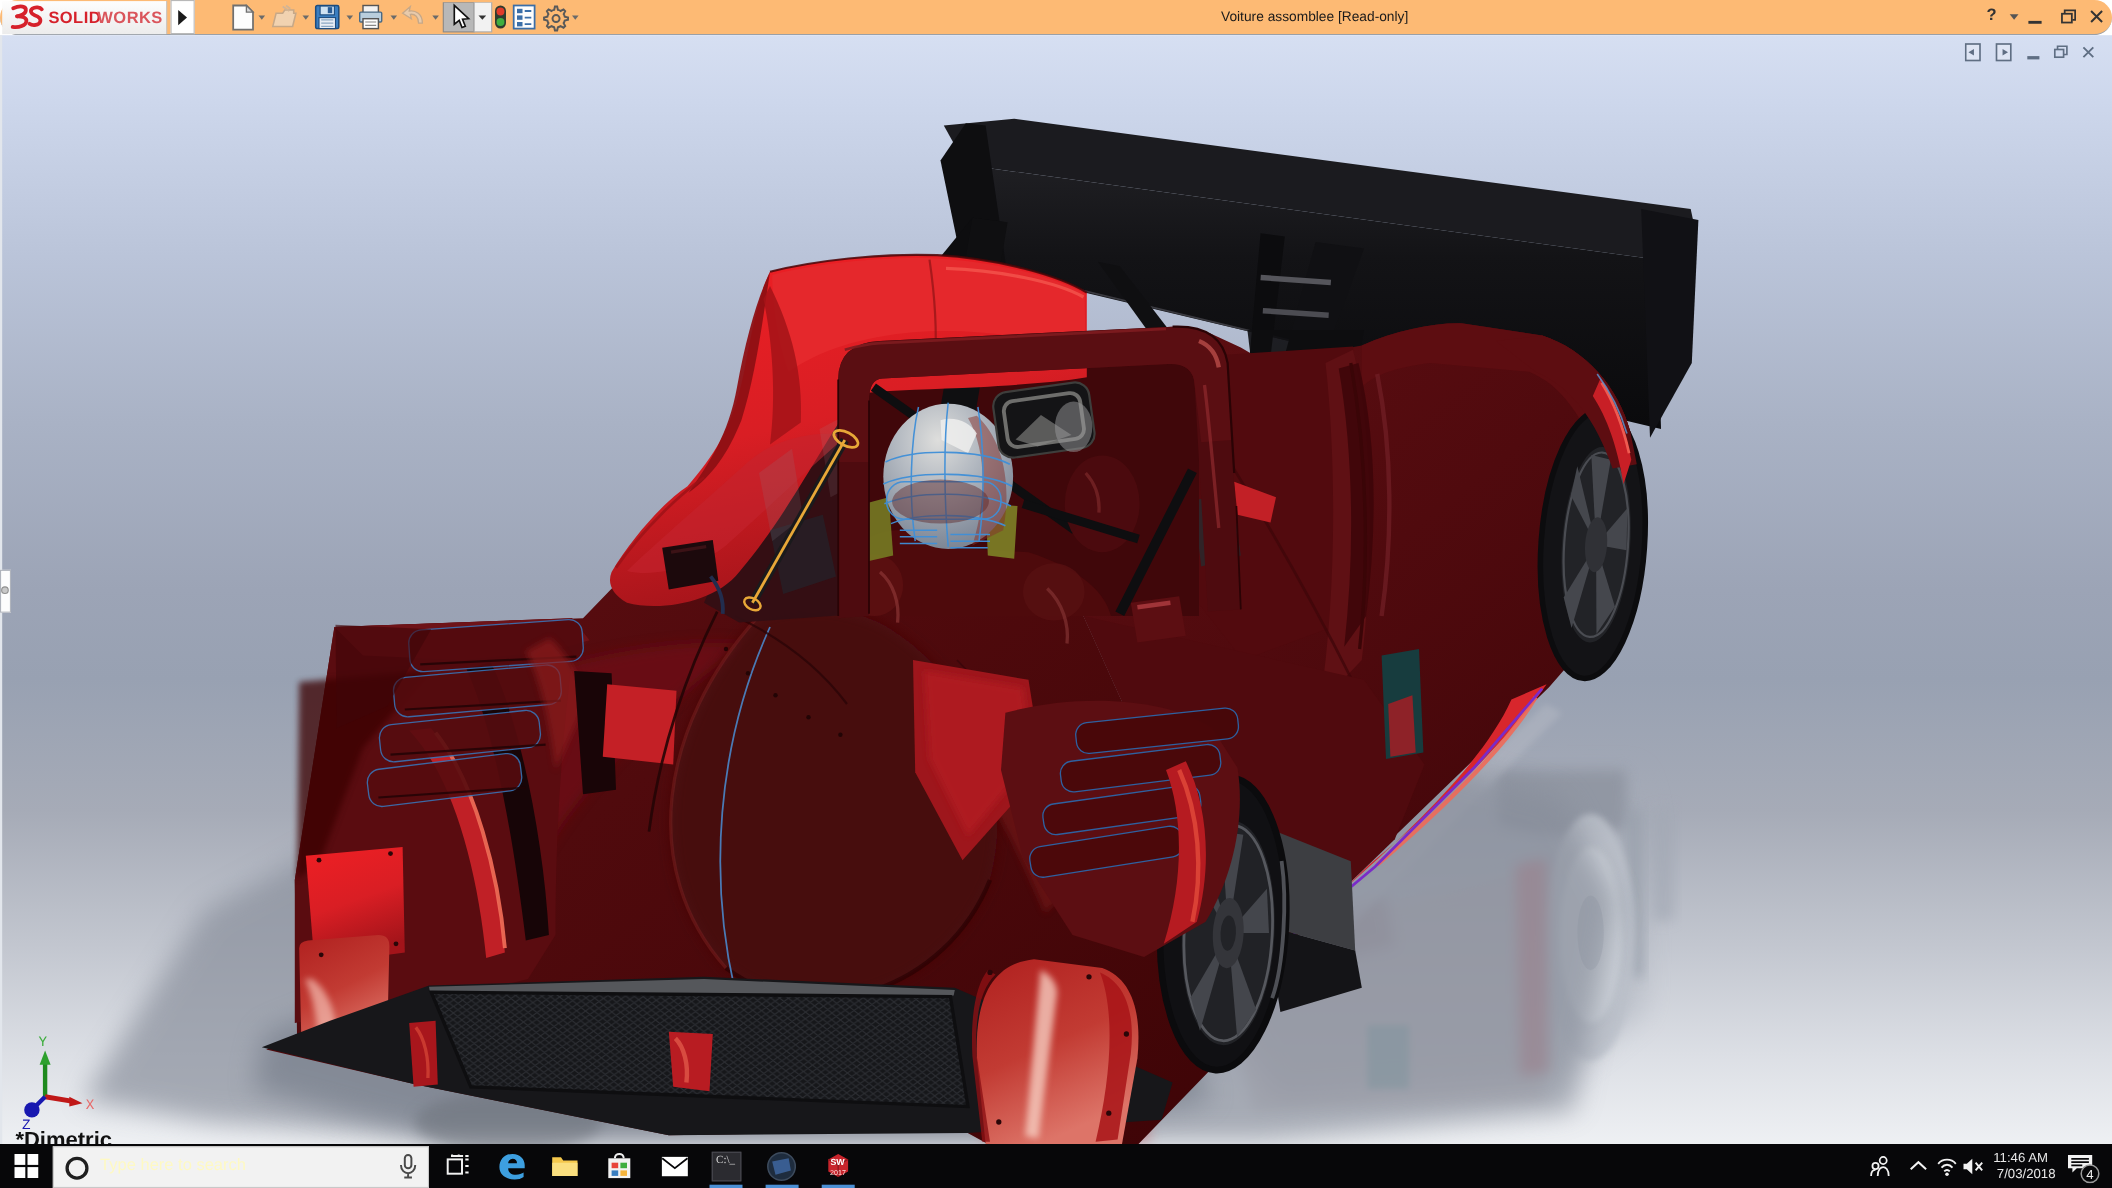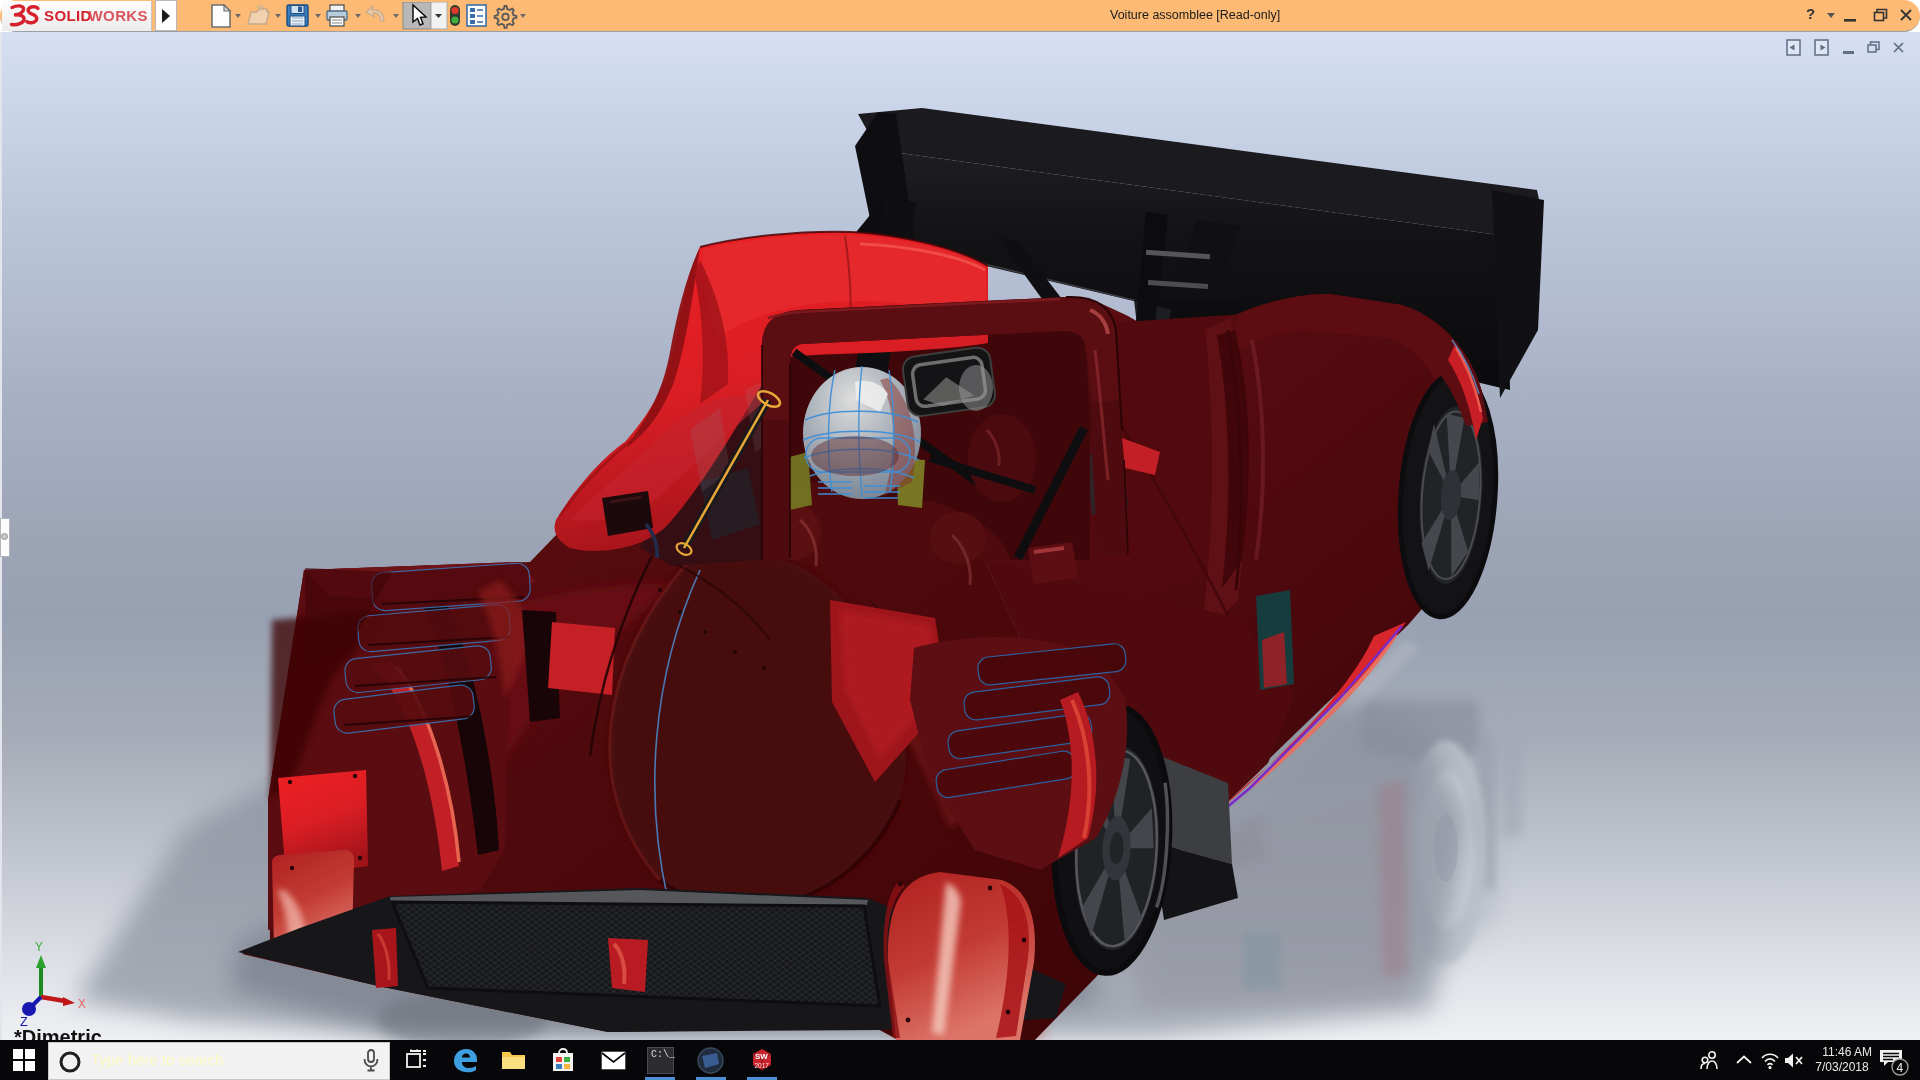--- a/index.html
+++ b/index.html
@@ -508,21 +508,21 @@
     <rect x="5" y="16" width="6" height="5" fill="#3a7ec0"></rect>
       <rect x="13" y="16" width="6" height="5" fill="#f5b43c"></rect>
   </svg>
 
   <svg style="position:absolute;left:601px;top:11px" width="25" height="19" viewBox="0 0 25 19">
     <rect x="0.7" y="0.7" width="23.6" height="17.6" fill="#fff"></rect>
     <path d="M1 2 L12.5 11 L24 2" fill="none" stroke="#060608" stroke-width="1.6"></path>
   </svg>
 
   <div style="position:absolute;left:647px;top:7px;width:27px;height:27px;background:#2b2b30;border:1px solid #4a4a52;"></div>
-  <div style="position:absolute;left:651px;top:9px;color:#d8d8d8;font-size:10px;font-family:Liberation Mono, monospace;">C:\_</div>
+  <div style="position:absolute;left:651px;top:9px;color:#d8d8d8;font-size:10px;font-family:Liberation Serif, serif;">C:\_</div>
 
   <svg style="position:absolute;left:697px;top:7px" width="27" height="27" viewBox="0 0 27 27">
     <circle cx="13.5" cy="13.5" r="12.5" fill="#1e2c3e"></circle>
     <path d="M5 9 L20 6 L22 17 L8 21 Z" fill="#3e66a0" opacity="0.85"></path>
     <circle cx="13.5" cy="13.5" r="12.5" fill="none" stroke="#3c4a5c" stroke-width="1.4"></circle>
   </svg>
 
   <svg style="position:absolute;left:748px;top:7px" width="28" height="27" viewBox="0 0 28 27">
     <path d="M5 7 L14 2 L23 7 L23 18 L14 23 L5 18 Z" fill="#c8242c"></path>
     <path d="M5 7 L14 12 L23 7 M14 12 L14 23" stroke="#8f161d" stroke-width="1.2" fill="none"></path>
@@ -543,21 +543,21 @@
       <path d="M1 8 L8 1.5 L15 8" fill="none" stroke="#f2f2f2" stroke-width="1.8"></path>
     </svg>
   <svg style="position:absolute;left:1760px;top:11px" width="20" height="19" viewBox="0 0 20 19">
     <path d="M2 7 C6 2 14 2 18 7 M5 10.5 C8 7 12 7 15 10.5 M7.5 13.8 C9 12.2 11 12.2 12.5 13.8" fill="none" stroke="#f2f2f2" stroke-width="1.7"></path>
     <circle cx="10" cy="16.6" r="1.6" fill="#f2f2f2"></circle>
   </svg>
   <svg style="position:absolute;left:1784px;top:12px" width="20" height="17" viewBox="0 0 20 17">
     <path d="M1 6 L4 6 L9 1.5 L9 15.5 L4 11 L1 11 Z" fill="#f2f2f2"></path>
     <path d="M12 5 L18 12 M18 5 L12 12" stroke="#f2f2f2" stroke-width="1.7"></path>
   </svg>
-  <div class="tbtxt" style="left:1812px;top:5px;width:60px;text-align:right;">11:46 AM</div>
+  <div class="tbtxt" style="left:1812px;top:5px;width:60px;text-align:left;">11:46 AM</div>
   <div class="tbtxt" style="left:1808px;top:20px;width:68px;text-align:center;">7/03/2018</div>
   <svg style="position:absolute;left:1878px;top:8px" width="32" height="28" viewBox="0 0 32 28">
     <path d="M2 2 L24 2 L24 14 L10 14 L6 18 L6 14 L2 14 Z" fill="#f2f2f2"></path>
     <path d="M5 5.5 L21 5.5 M5 8.5 L21 8.5 M5 11.5 L15 11.5" stroke="#070709" stroke-width="1.6"></path>
     <circle cx="22" cy="19" r="8" fill="#070709" stroke="#9a9a9a" stroke-width="1.4"></circle>
     <text x="18.5" y="23.5" font-size="12" fill="#f2f2f2" font-family="Liberation Sans,sans-serif">4</text>
   </svg>
 </div>
 
 </body></html>

